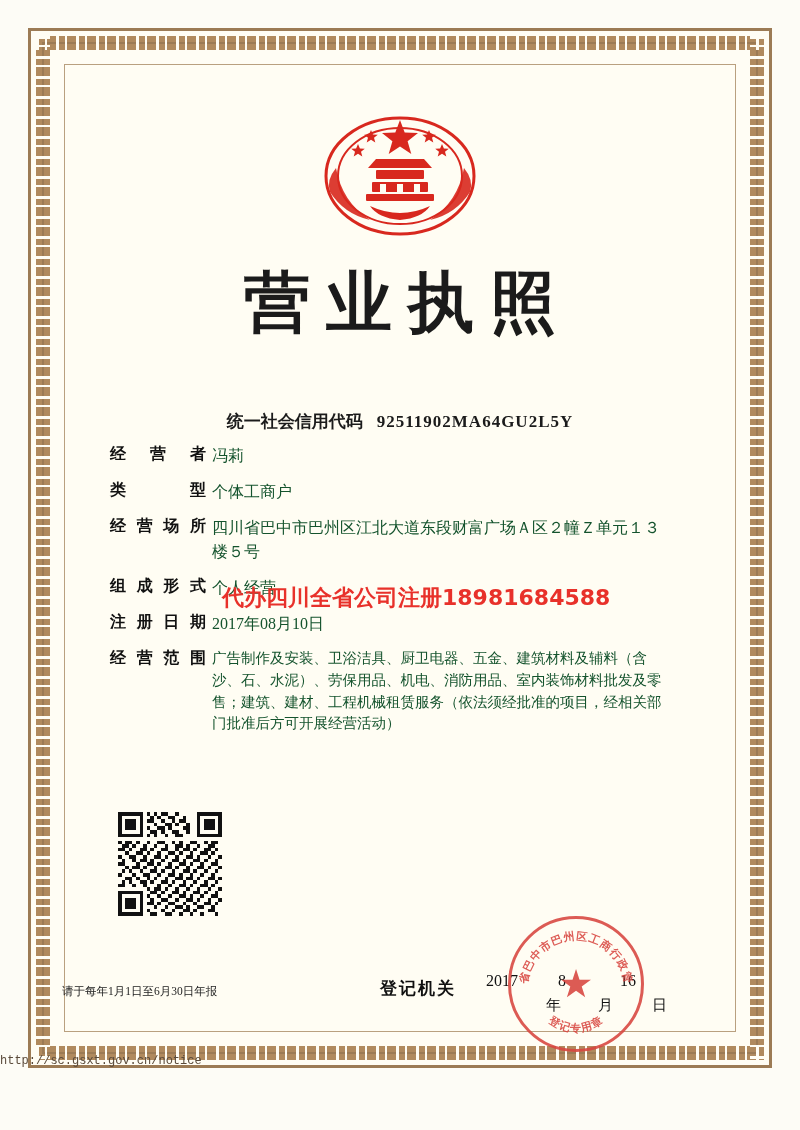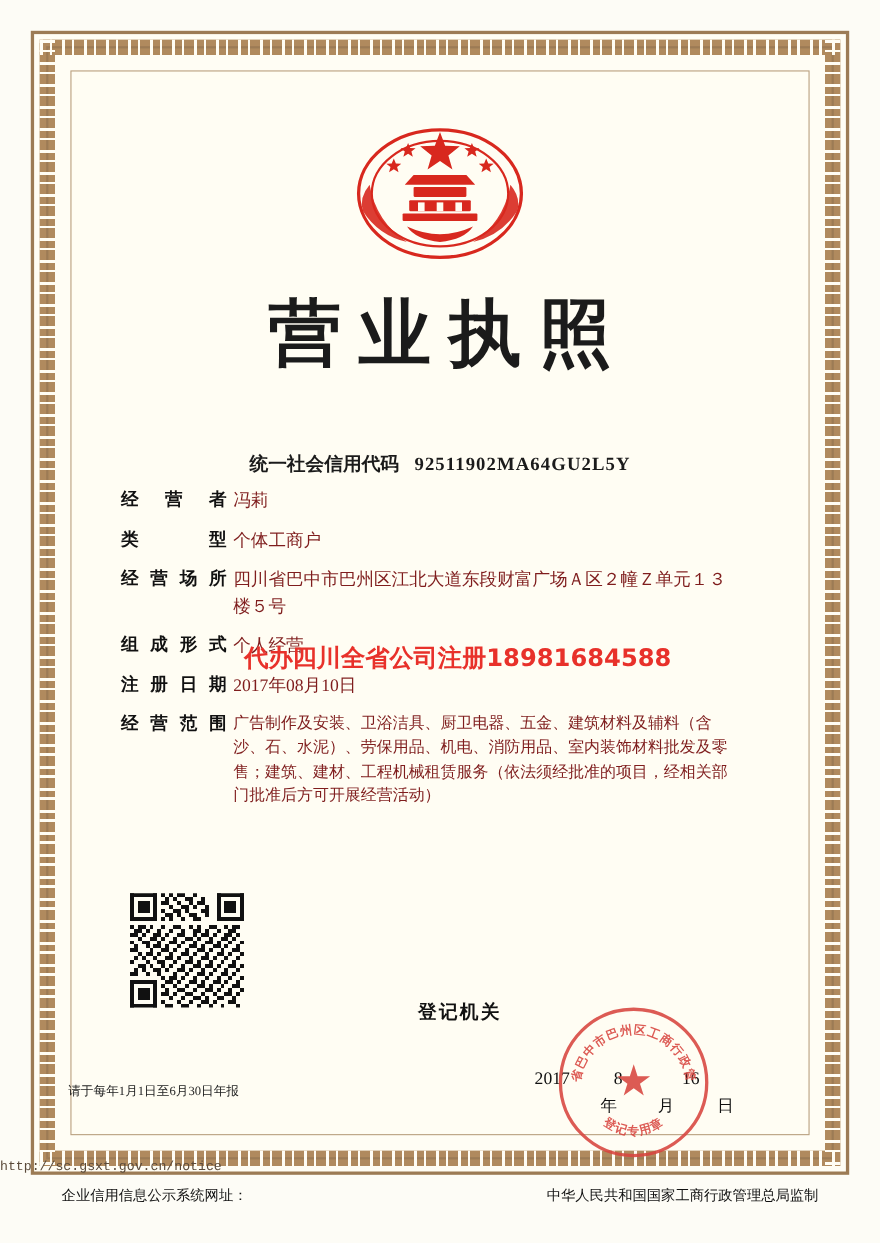--- a/index.html
+++ b/index.html
@@ -155,21 +155,21 @@
     font-weight: bold;
     color: #111;
     letter-spacing: 0px;
     text-align: justify;
     text-align-last: justify;
     padding-right: 6px;
   }
   .field-value {
     flex: 1;
     font-size: 16px;
-    color: #7f1d1d;
+    color: #14532d;
     line-height: 1.45;
   }
   .field-value.small {
     font-size: 14.5px;
     line-height: 1.5;
   }
 
   
   .watermark {
     position: absolute;
@@ -189,21 +189,21 @@
     left: 118px;
     top: 812px;
     width: 104px;
     height: 104px;
   }
 
   
   .authority {
     position: absolute;
     left: 380px;
-    top: 908px;
+    top: 977px;
     font-size: 17px;
     font-weight: bold;
     color: #111;
     letter-spacing: 2px;
   }
   .date-line {
     position: absolute;
     left: 486px;
     top: 972px;
     width: 200px;
@@ -615,18 +615,14 @@
       <text>
         <textPath href="#arcBottom" startOffset="50%" text-anchor="middle" id="sealBottomTextPath">登记专用章</textPath>
       </text>
     </svg>
     <div class="seal-star">★</div>
   </div>
 
   <div class="note-left">请于每年1月1日至6月30日年报</div>
   <div class="url-note">http://sc.gsxt.gov.cn/notice</div>
 
-  <div class="footer">
-    <span>企业信用信息公示系统网址：</span>
-    <span>中华人民共和国国家工商行政管理总局监制</span>
-  </div>
 
 </div>
 
 </body></html>

